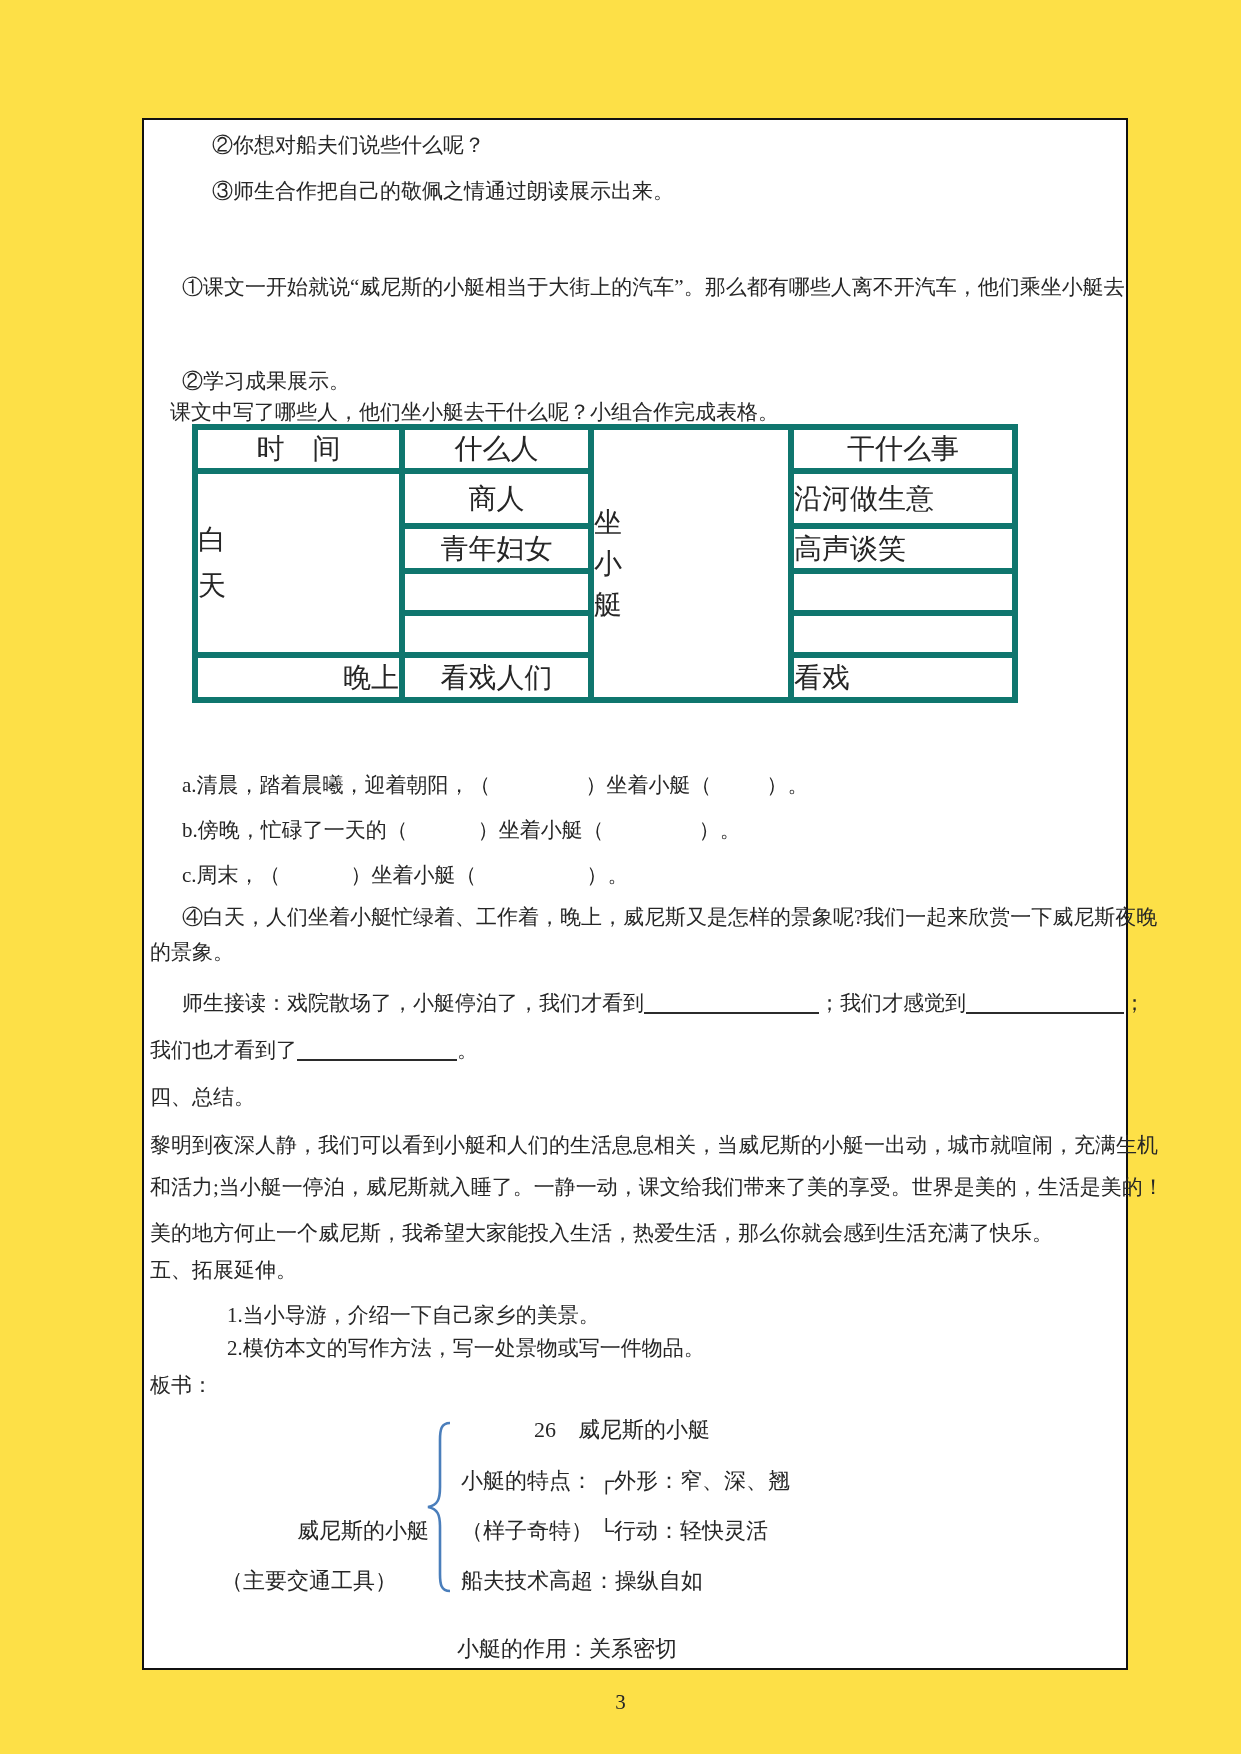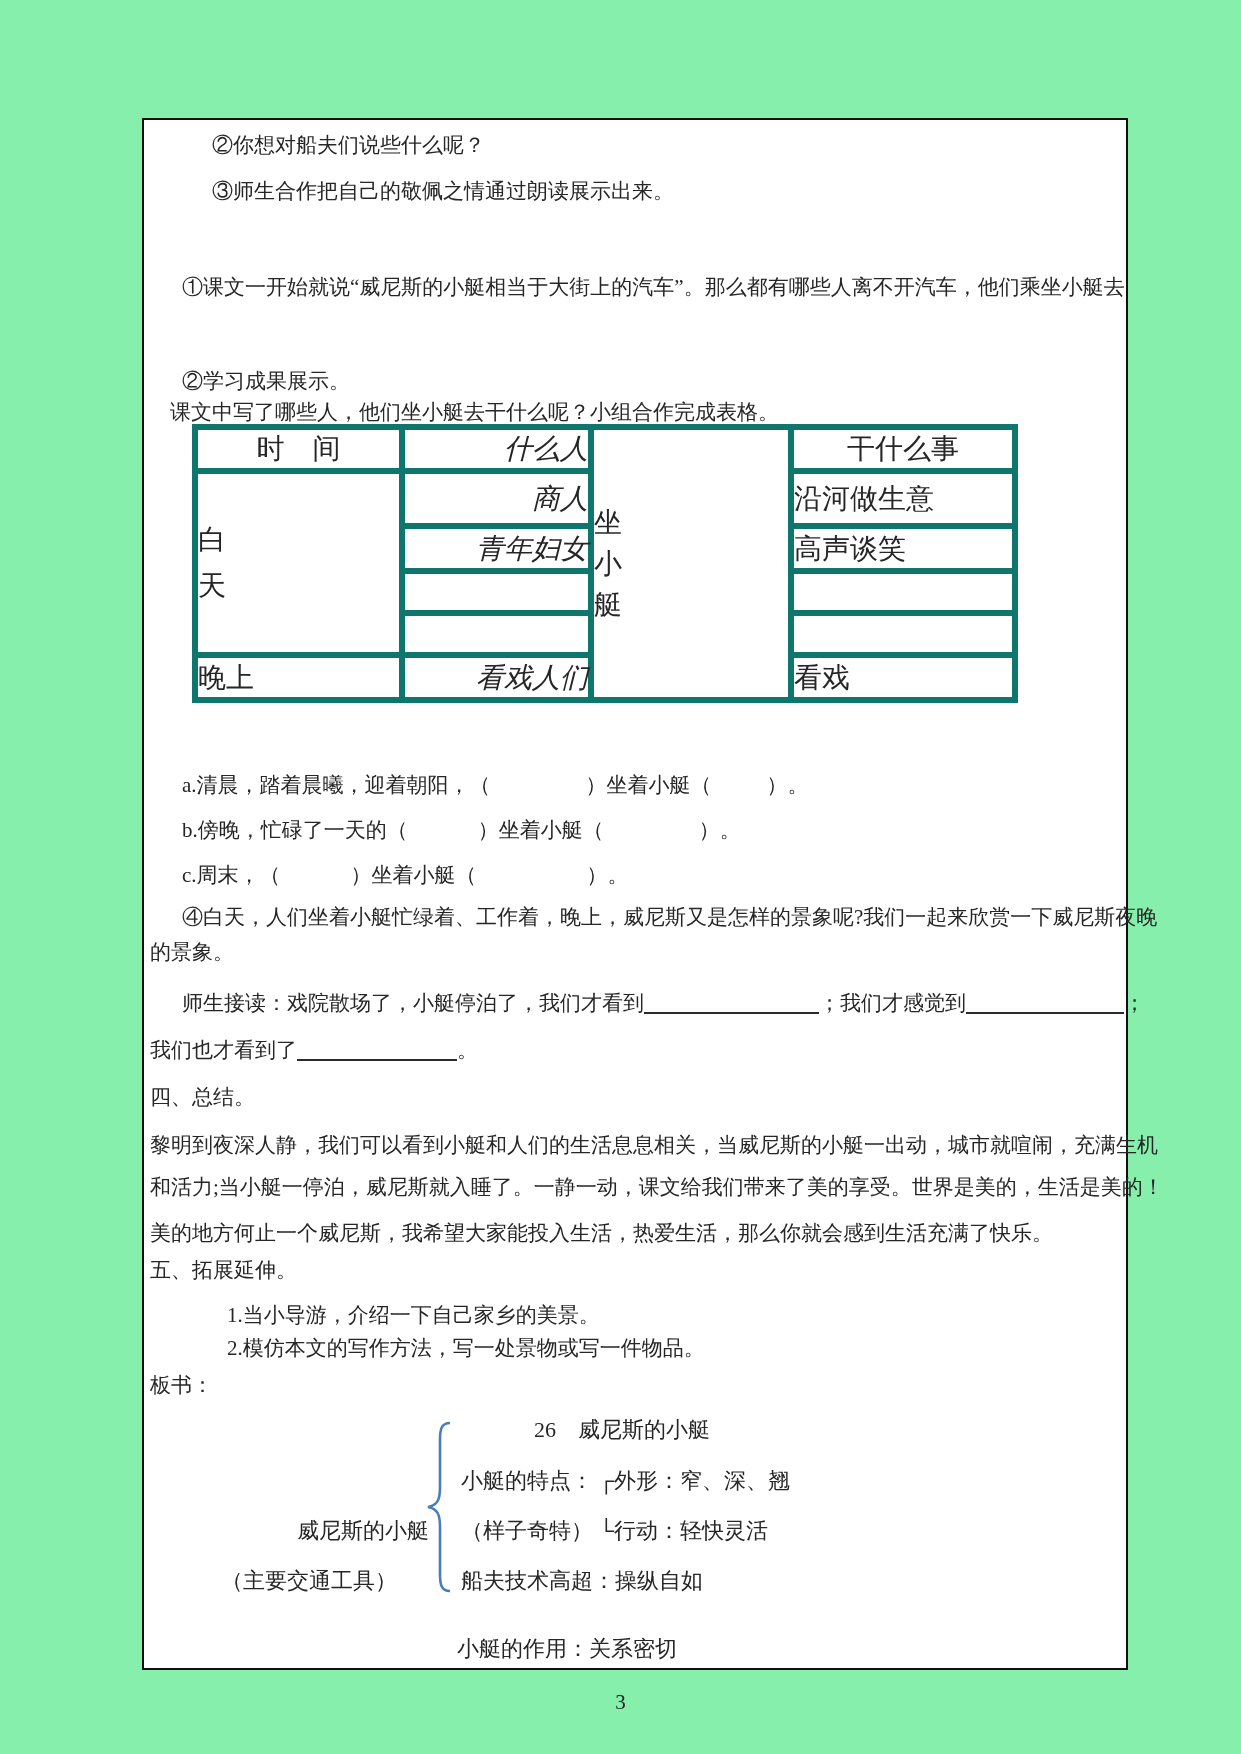--- a/index.html
+++ b/index.html
@@ -1,28 +1,28 @@
 <!DOCTYPE html>
 <html><head>
 <meta charset="utf-8">
 <style>
   html,body{margin:0;padding:0;background:#ffffff;}
-  .page{position:relative;width:1241px;height:1754px;background:#86efac;overflow:hidden;
+  .page{position:relative;width:1241px;height:1754px;background:#fde047;overflow:hidden;
         font-family:"Liberation Serif","DejaVu Serif",serif;color:#262626;}
   .doc-border{position:absolute;left:142px;top:118px;width:982px;height:1548px;
               border:2px solid #111;background:#ffffff;}
   .ln{position:absolute;font-size:21px;line-height:30px;white-space:nowrap;color:#262626;}
   .blank{display:inline-block;border-bottom:2px solid #2b2b2b;height:24px;vertical-align:-4px;}
   .gap{display:inline-block;}
   table.grid{position:absolute;left:48px;top:304px;border-collapse:collapse;table-layout:fixed;}
   table.grid td{border:6px solid #0f766e;font-size:28px;color:#262626;padding:0;vertical-align:middle;}
   td.c-time{text-align:center;}
   td.c-time-body{text-align:left;padding-left:30px;white-space:pre-line;line-height:46px;}
-  td.c-night{text-align:left;padding-left:48px;}
-  td.c-who{text-align:right;padding-left:32px;font-style:italic;}
+  td.c-night{text-align:right;padding-left:48px;}
+  td.c-who{text-align:center;padding-left:32px;}
   td.c-what{text-align:left;padding-left:12px;}
   td.c-what-h{text-align:center;}
   td.c-boat{vertical-align:top;padding-top:48px;padding-left:48px;white-space:pre-line;line-height:41px;}
   .board-line{position:absolute;font-size:22px;line-height:30px;white-space:nowrap;color:#262626;}
   .brace{position:absolute;}
   .pagenum{position:absolute;left:0;right:0;top:1690px;text-align:center;font-size:21px;color:#262626;}
 </style>
 </head>
 <body>
 

